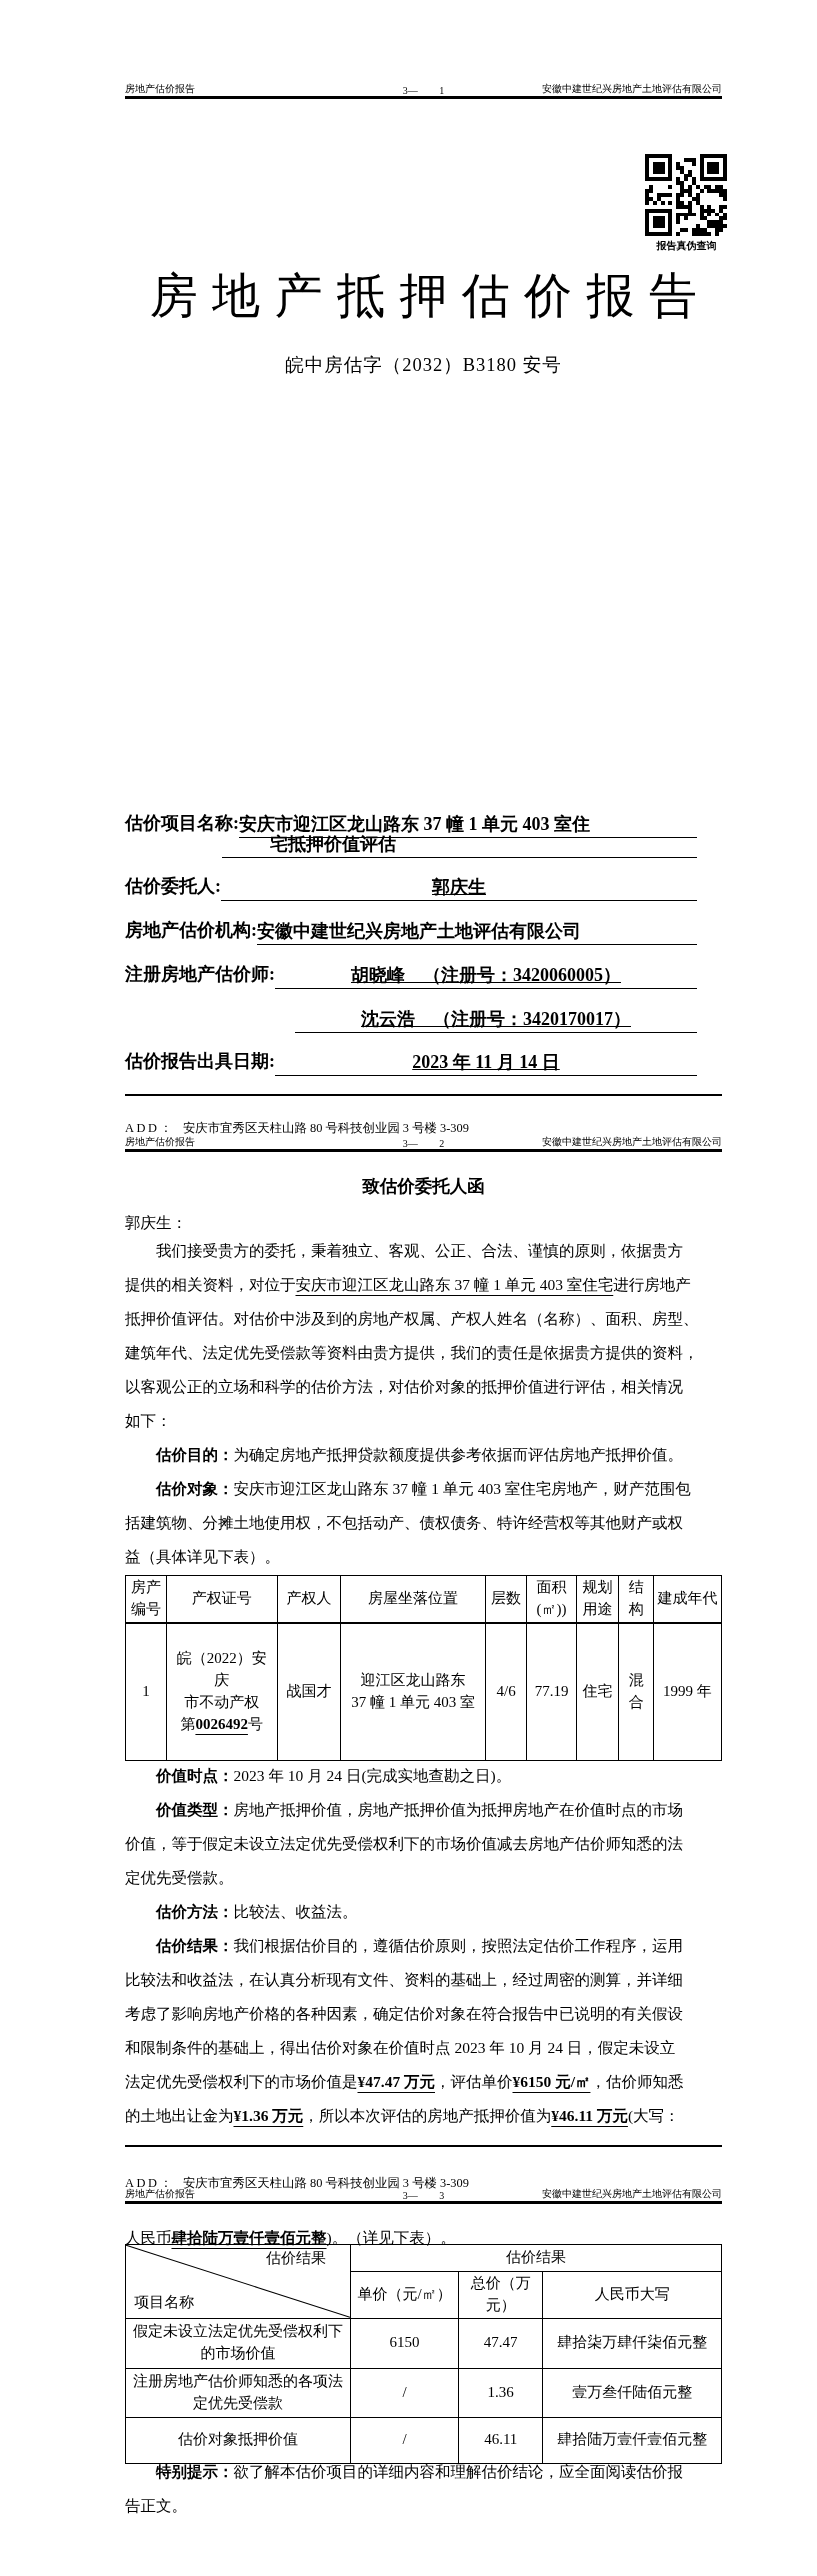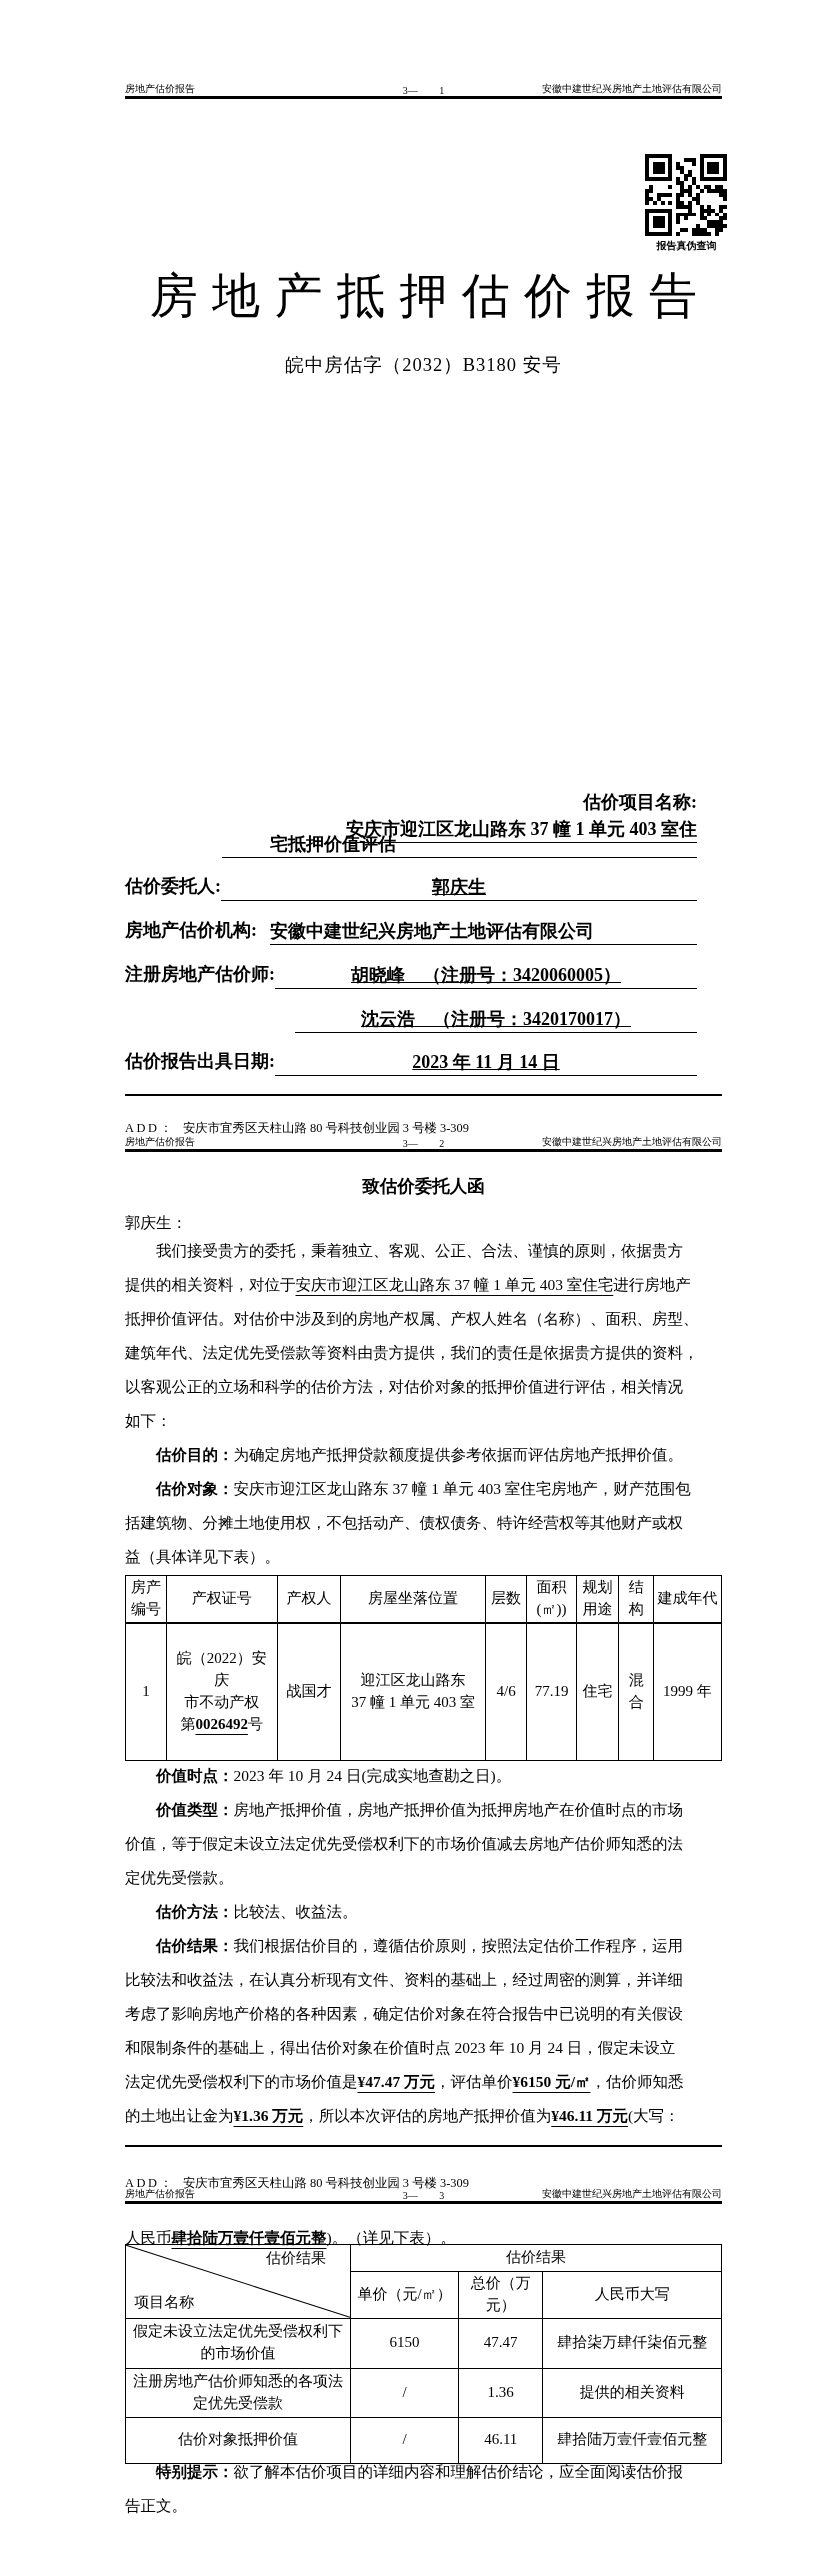--- a/index.html
+++ b/index.html
@@ -192,33 +192,33 @@
           <rect x="16" y="20" width="1" height="1"></rect>
           <rect x="18" y="20" width="1" height="1"></rect>
         </g>
     </svg>
   </div>
   <div class="abs qrcap">报告真伪查询</div>
 
   <div class="abs title">房地产抵押估价报告</div>
   <div class="abs docno">皖中房估字（2032）B3180 安号</div>
 
-  <div class="abs field" style="top:790px;flex-direction:column;">
+  <div class="abs field" style="top:811px;">
     <span class="lbl">估价项目名称:</span>
     <span class="ul">安庆市迎江区龙山路东 37 幢 1 单元 403 室住</span>
   </div>
   <div class="abs field" style="top:831px;">
     <span class="sp188"></span>
     <span class="ul pad">宅抵押价值评估</span>
   </div>
   <div class="abs field" style="top:874px;">
     <span class="lbl">估价委托人:</span>
     <span class="ul ctr">郭庆生</span>
   </div>
-  <div class="abs field" style="top:918px;gap:13px;">
+  <div class="abs field" style="top:918px;">
     <span class="lbl">房地产估价机构:</span>
     <span class="ul">安徽中建世纪兴房地产土地评估有限公司</span>
   </div>
   <div class="abs field" style="top:962px;">
     <span class="lbl">注册房地产估价师:</span>
     <span class="ul ctr">胡晓峰　（注册号：3420060005）</span>
   </div>
   <div class="abs field" style="top:1006px;">
     <span style="width:170px;"></span>
     <span class="ul ctr">沈云浩　（注册号：3420170017）</span>
@@ -365,21 +365,21 @@
     <tr style="height:50px;">
       <td>假定未设立法定优先受偿权利下的市场价值</td>
       <td>6150</td>
       <td>47.47</td>
       <td>肆拾柒万肆仟柒佰元整</td>
     </tr>
     <tr style="height:49px;">
       <td>注册房地产估价师知悉的各项法定优先受偿款</td>
       <td>/</td>
       <td>1.36</td>
-      <td>提供的相关资料</td>
+      <td>壹万叁仟陆佰元整</td>
     </tr>
     <tr style="height:46px;">
       <td>估价对象抵押价值</td>
       <td>/</td>
       <td>46.11</td>
       <td>肆拾陆万壹仟壹佰元整</td>
     </tr>
   </tbody>
     </table>
 

